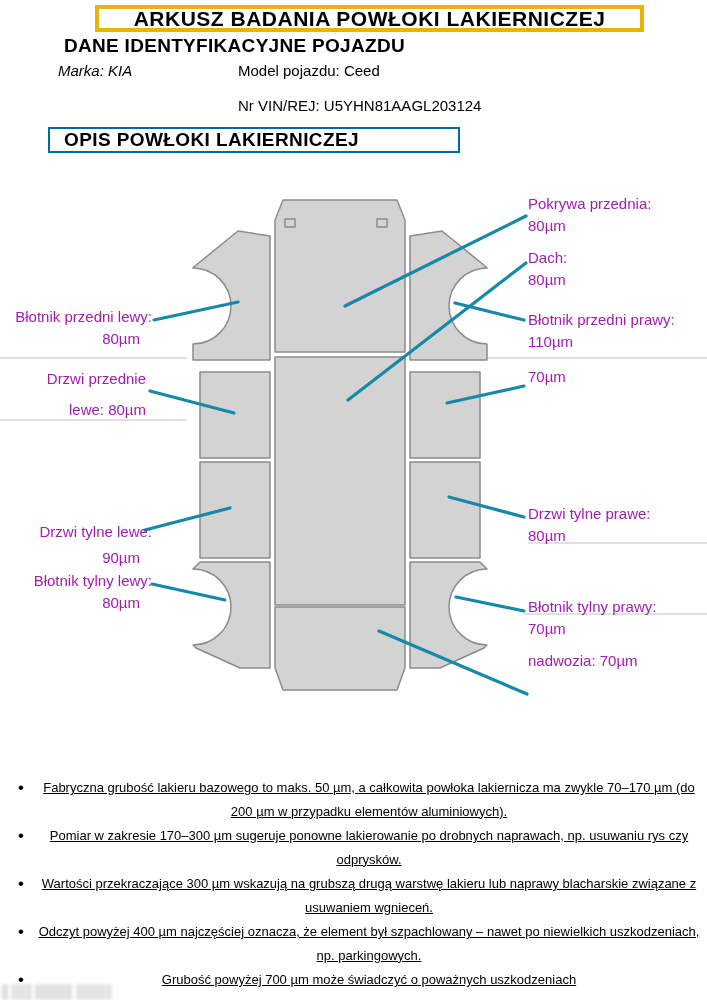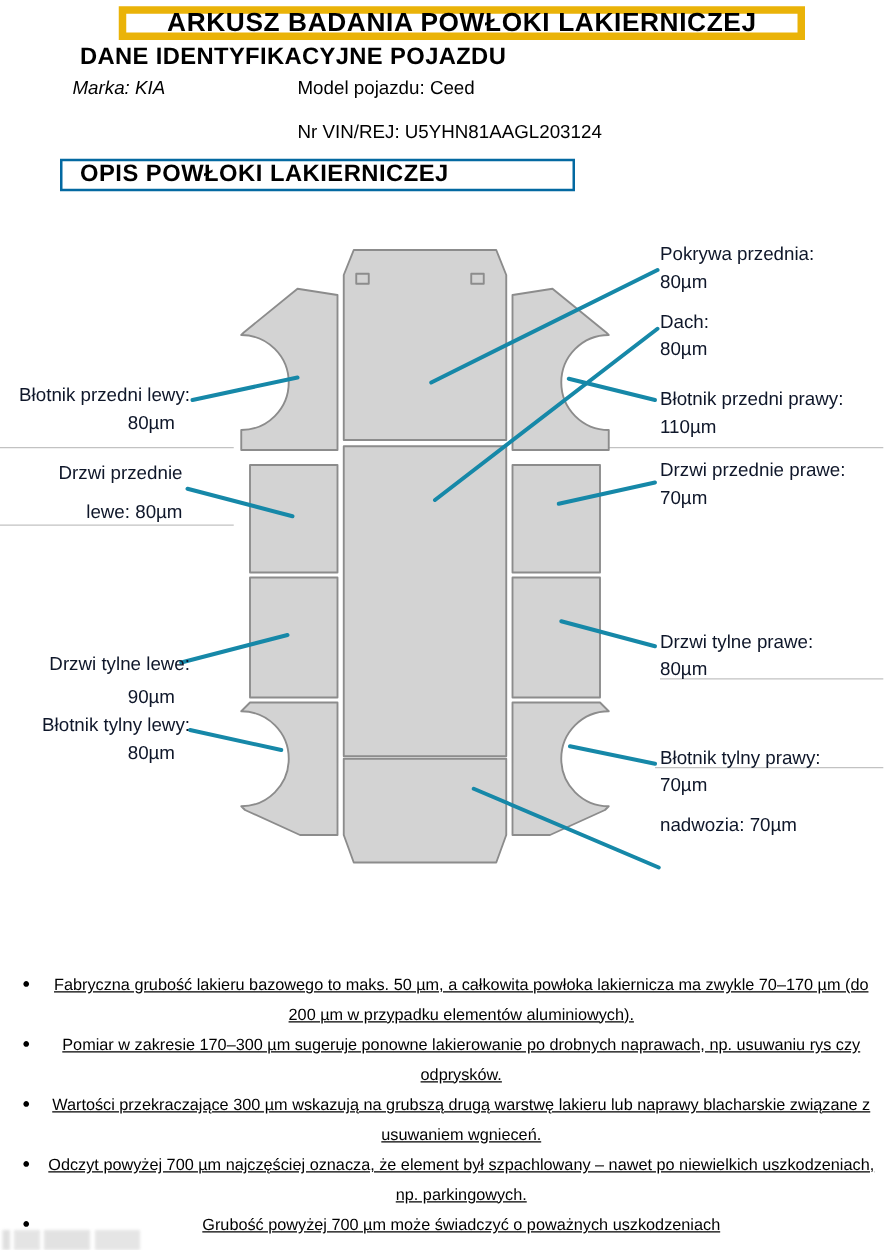--- a/index.html
+++ b/index.html
@@ -1,34 +1,34 @@
 <!DOCTYPE html>
 <html><head>
 <meta charset="utf-8">
 <style>
   html,body{margin:0;padding:0;background:#fff;}
   .page{position:relative;width:707px;height:1000px;background:#ffffff;overflow:hidden;
         font-family:"Liberation Sans",sans-serif;color:#000;}
 
   
   .title-box{position:absolute;left:95px;top:5px;width:549px;height:27px;
-             border:6px solid #eab308;display:flex;align-items:center;justify-content:center;box-sizing:border-box;}
+             border:4px solid #eab308;display:flex;align-items:center;justify-content:center;box-sizing:border-box;}
   .title-box span{font-size:21px;font-weight:bold;letter-spacing:.5px;white-space:nowrap;}
   .section-vehicle{position:absolute;left:64px;top:35px;font-size:19px;font-weight:bold;letter-spacing:.3px;}
   .brand{position:absolute;left:58px;top:62px;font-size:15px;font-style:italic;}
   .model{position:absolute;left:238px;top:62px;font-size:15px;}
   .vin{position:absolute;left:238px;top:97px;font-size:15px;}
   .opis-box{position:absolute;left:48px;top:127px;width:412px;height:26px;border:2px solid #0369a1;
             display:flex;align-items:center;padding-left:14px;box-sizing:border-box;}
   .opis-box span{font-size:19px;font-weight:bold;letter-spacing:.4px;white-space:nowrap;}
 
   
   .diagram{position:absolute;left:0;top:185px;width:707px;height:580px;}
   .diagram svg{position:absolute;left:0;top:0;}
-  .lbl{position:absolute;font-size:15px;line-height:22px;color:#0f172a;}
+  .lbl{position:absolute;font-size:15px;line-height:22px;color:#a21caf;}
   .lbl.right{left:528px;text-align:left;white-space:nowrap;}
   .lbl.left{left:0;width:152px;text-align:right;}
   .pad12{padding-right:12px;}
   .pad6{padding-right:6px;}
 
   
   .notes{position:absolute;left:6px;top:776px;width:696px;}
   .note{display:flex;margin-bottom:1px;}
   .note .marker{flex:0 0 30px;width:30px;text-align:center;font-size:17px;line-height:23.5px;}
   .note .txt{flex:1;text-align:center;font-size:13px;line-height:23.5px;text-decoration:underline;}
@@ -105,21 +105,20 @@
     </div>
     <div class="lbl right" style="top:62px">
       <div>Dach:</div>
       <div>80µm</div>
     </div>
     <div class="lbl right" style="top:124px">
       <div>Błotnik przedni prawy:</div>
       <div>110µm</div>
     </div>
     <div class="lbl right" style="top:181px">
-      <div>Drzwi przednie prawe:</div>
       <div>70µm</div>
     </div>
     <div class="lbl right" style="top:318px">
       <div>Drzwi tylne prawe:</div>
       <div>80µm</div>
     </div>
     <div class="lbl right" style="top:411px">
       <div>Błotnik tylny prawy:</div>
       <div>70µm</div>
     </div>
@@ -153,21 +152,21 @@
     <div class="note">
       <span class="marker">•</span>
       <div class="txt">Pomiar w zakresie 170–300 µm sugeruje ponowne lakierowanie po drobnych naprawach, np. usuwaniu rys czy odprysków.</div>
     </div>
     <div class="note">
       <span class="marker">•</span>
       <div class="txt">Wartości przekraczające 300 µm wskazują na grubszą drugą warstwę lakieru lub naprawy blacharskie związane z usuwaniem wgnieceń.</div>
     </div>
     <div class="note">
       <span class="marker">•</span>
-      <div class="txt">Odczyt powyżej 700 µm najczęściej oznacza, że element był szpachlowany – nawet po niewielkich uszkodzeniach, np. parkingowych.</div>
+      <div class="txt">Odczyt powyżej 400 µm najczęściej oznacza, że element był szpachlowany – nawet po niewielkich uszkodzeniach, np. parkingowych.</div>
     </div>
     <div class="note">
       <span class="marker">•</span>
       <div class="txt">Grubość powyżej 700 µm może świadczyć o poważnych uszkodzeniach</div>
     </div>
   </div>
 
   <div class="watermark"></div>
 </div>
 

